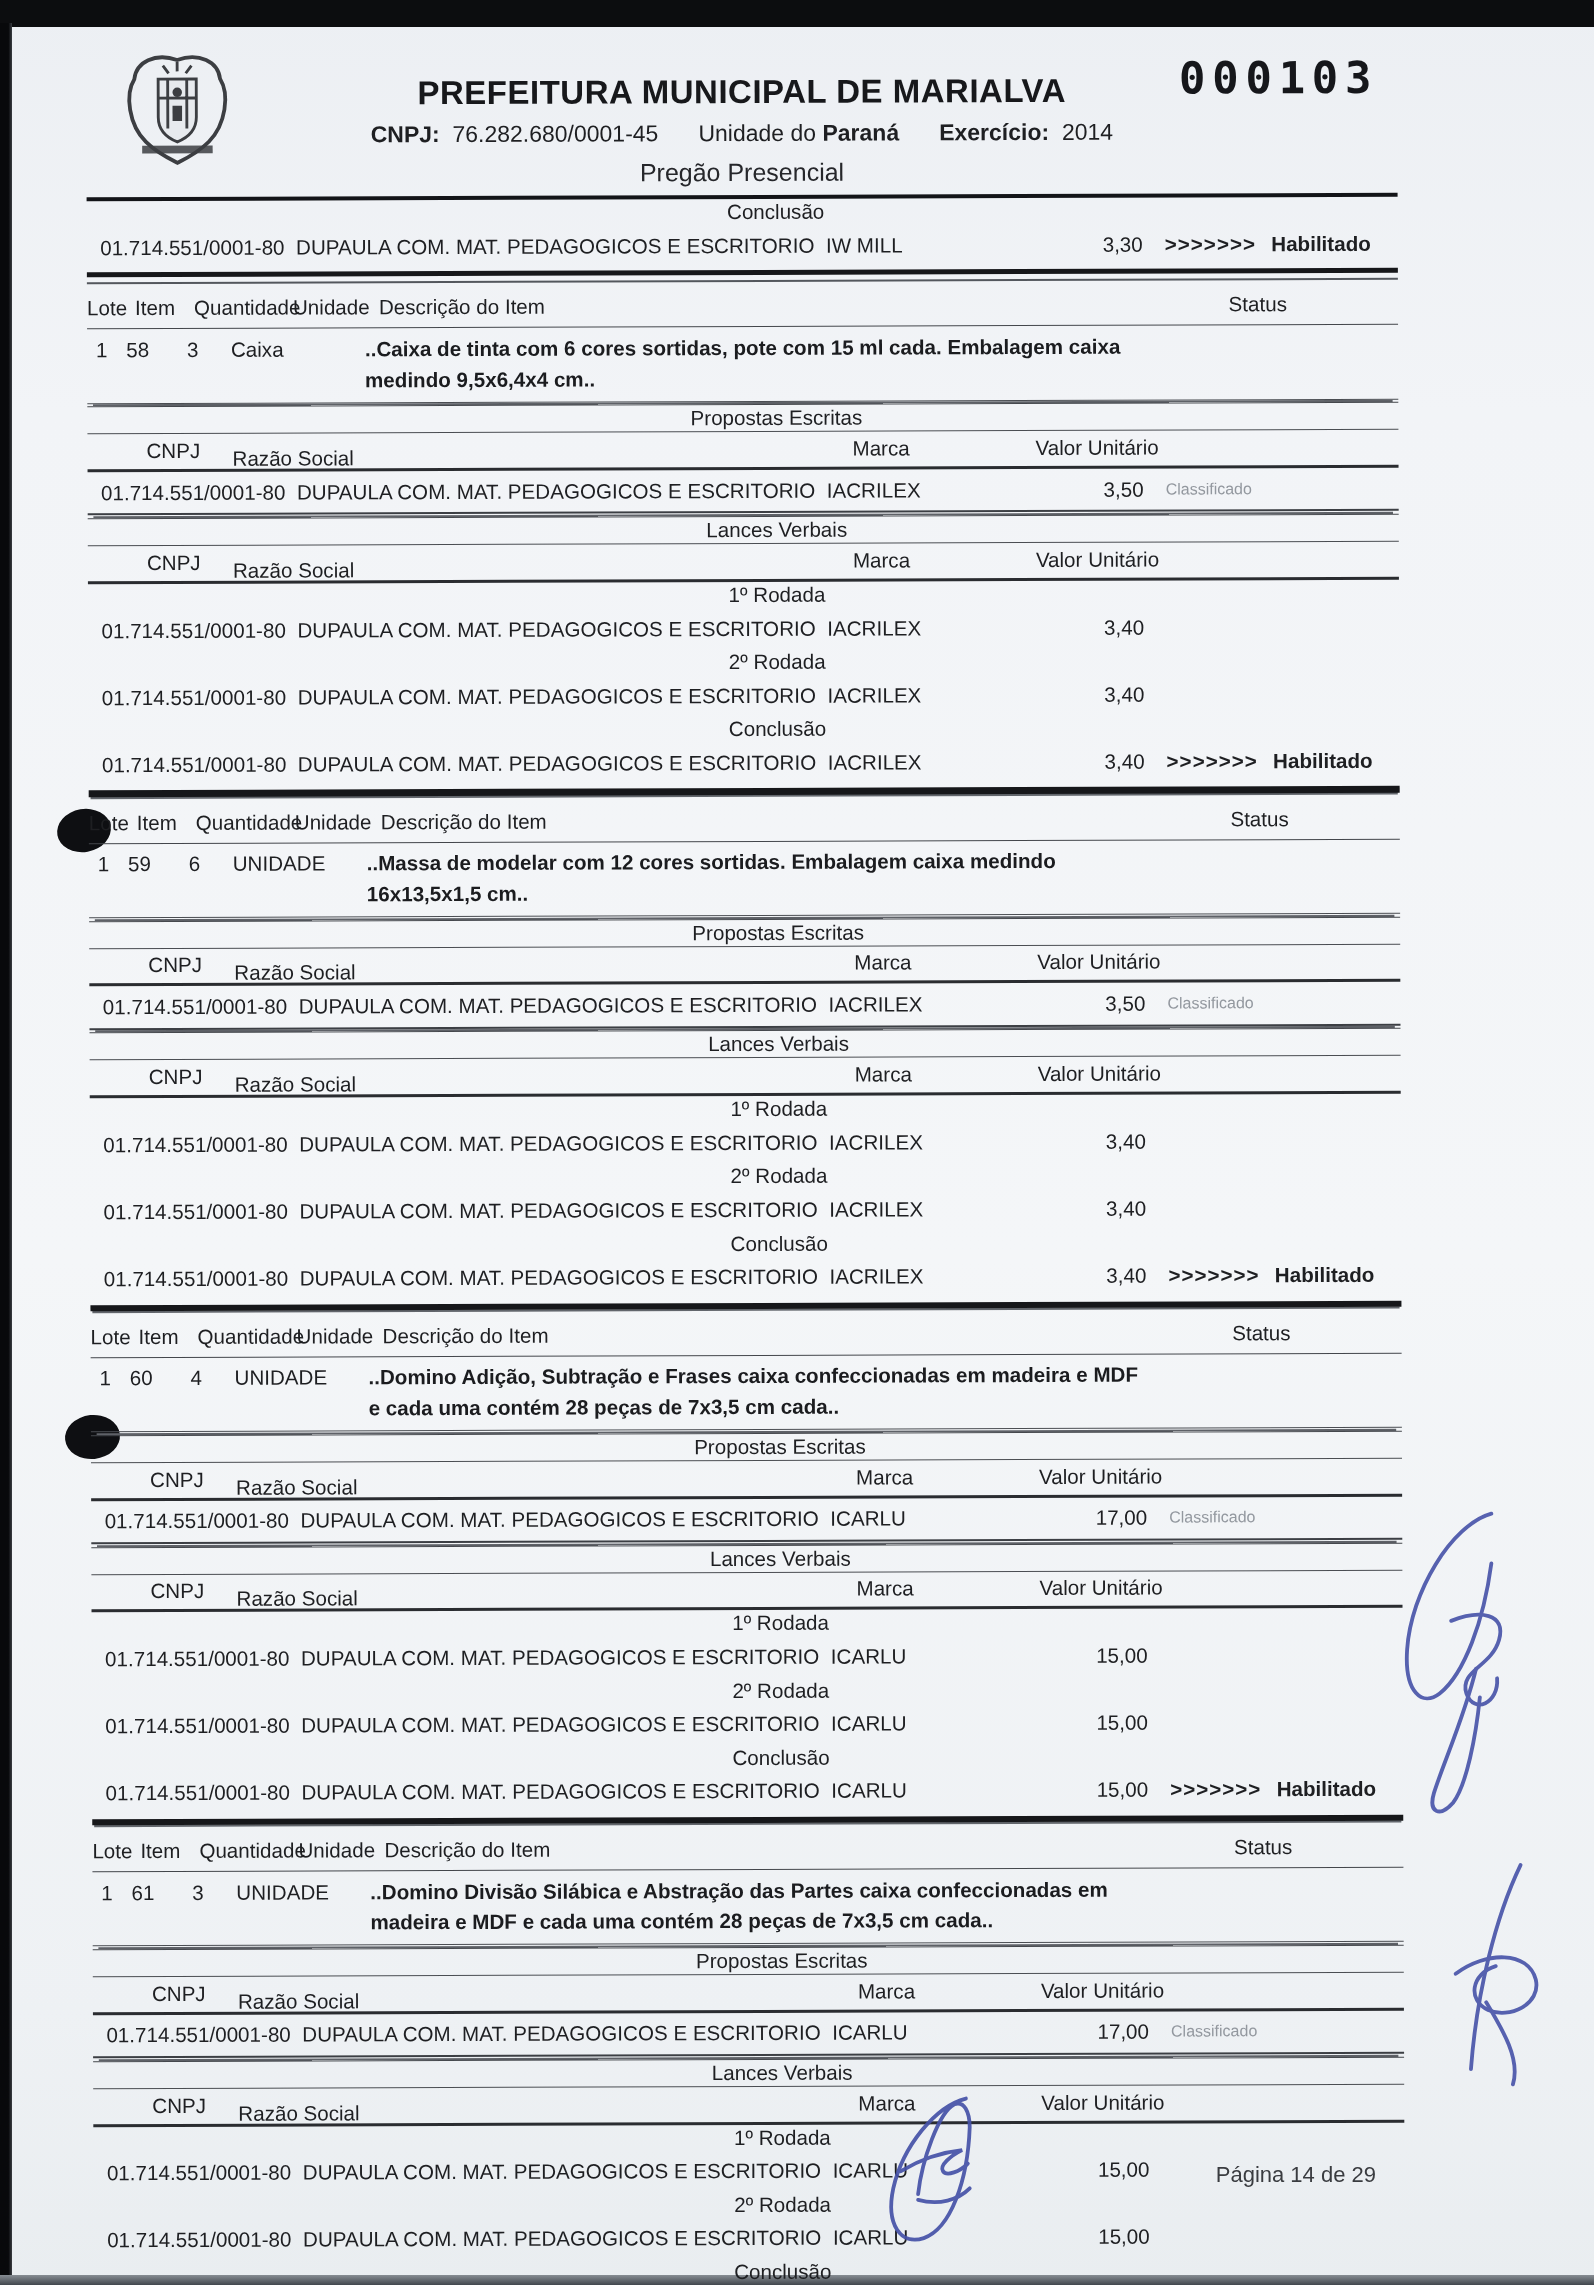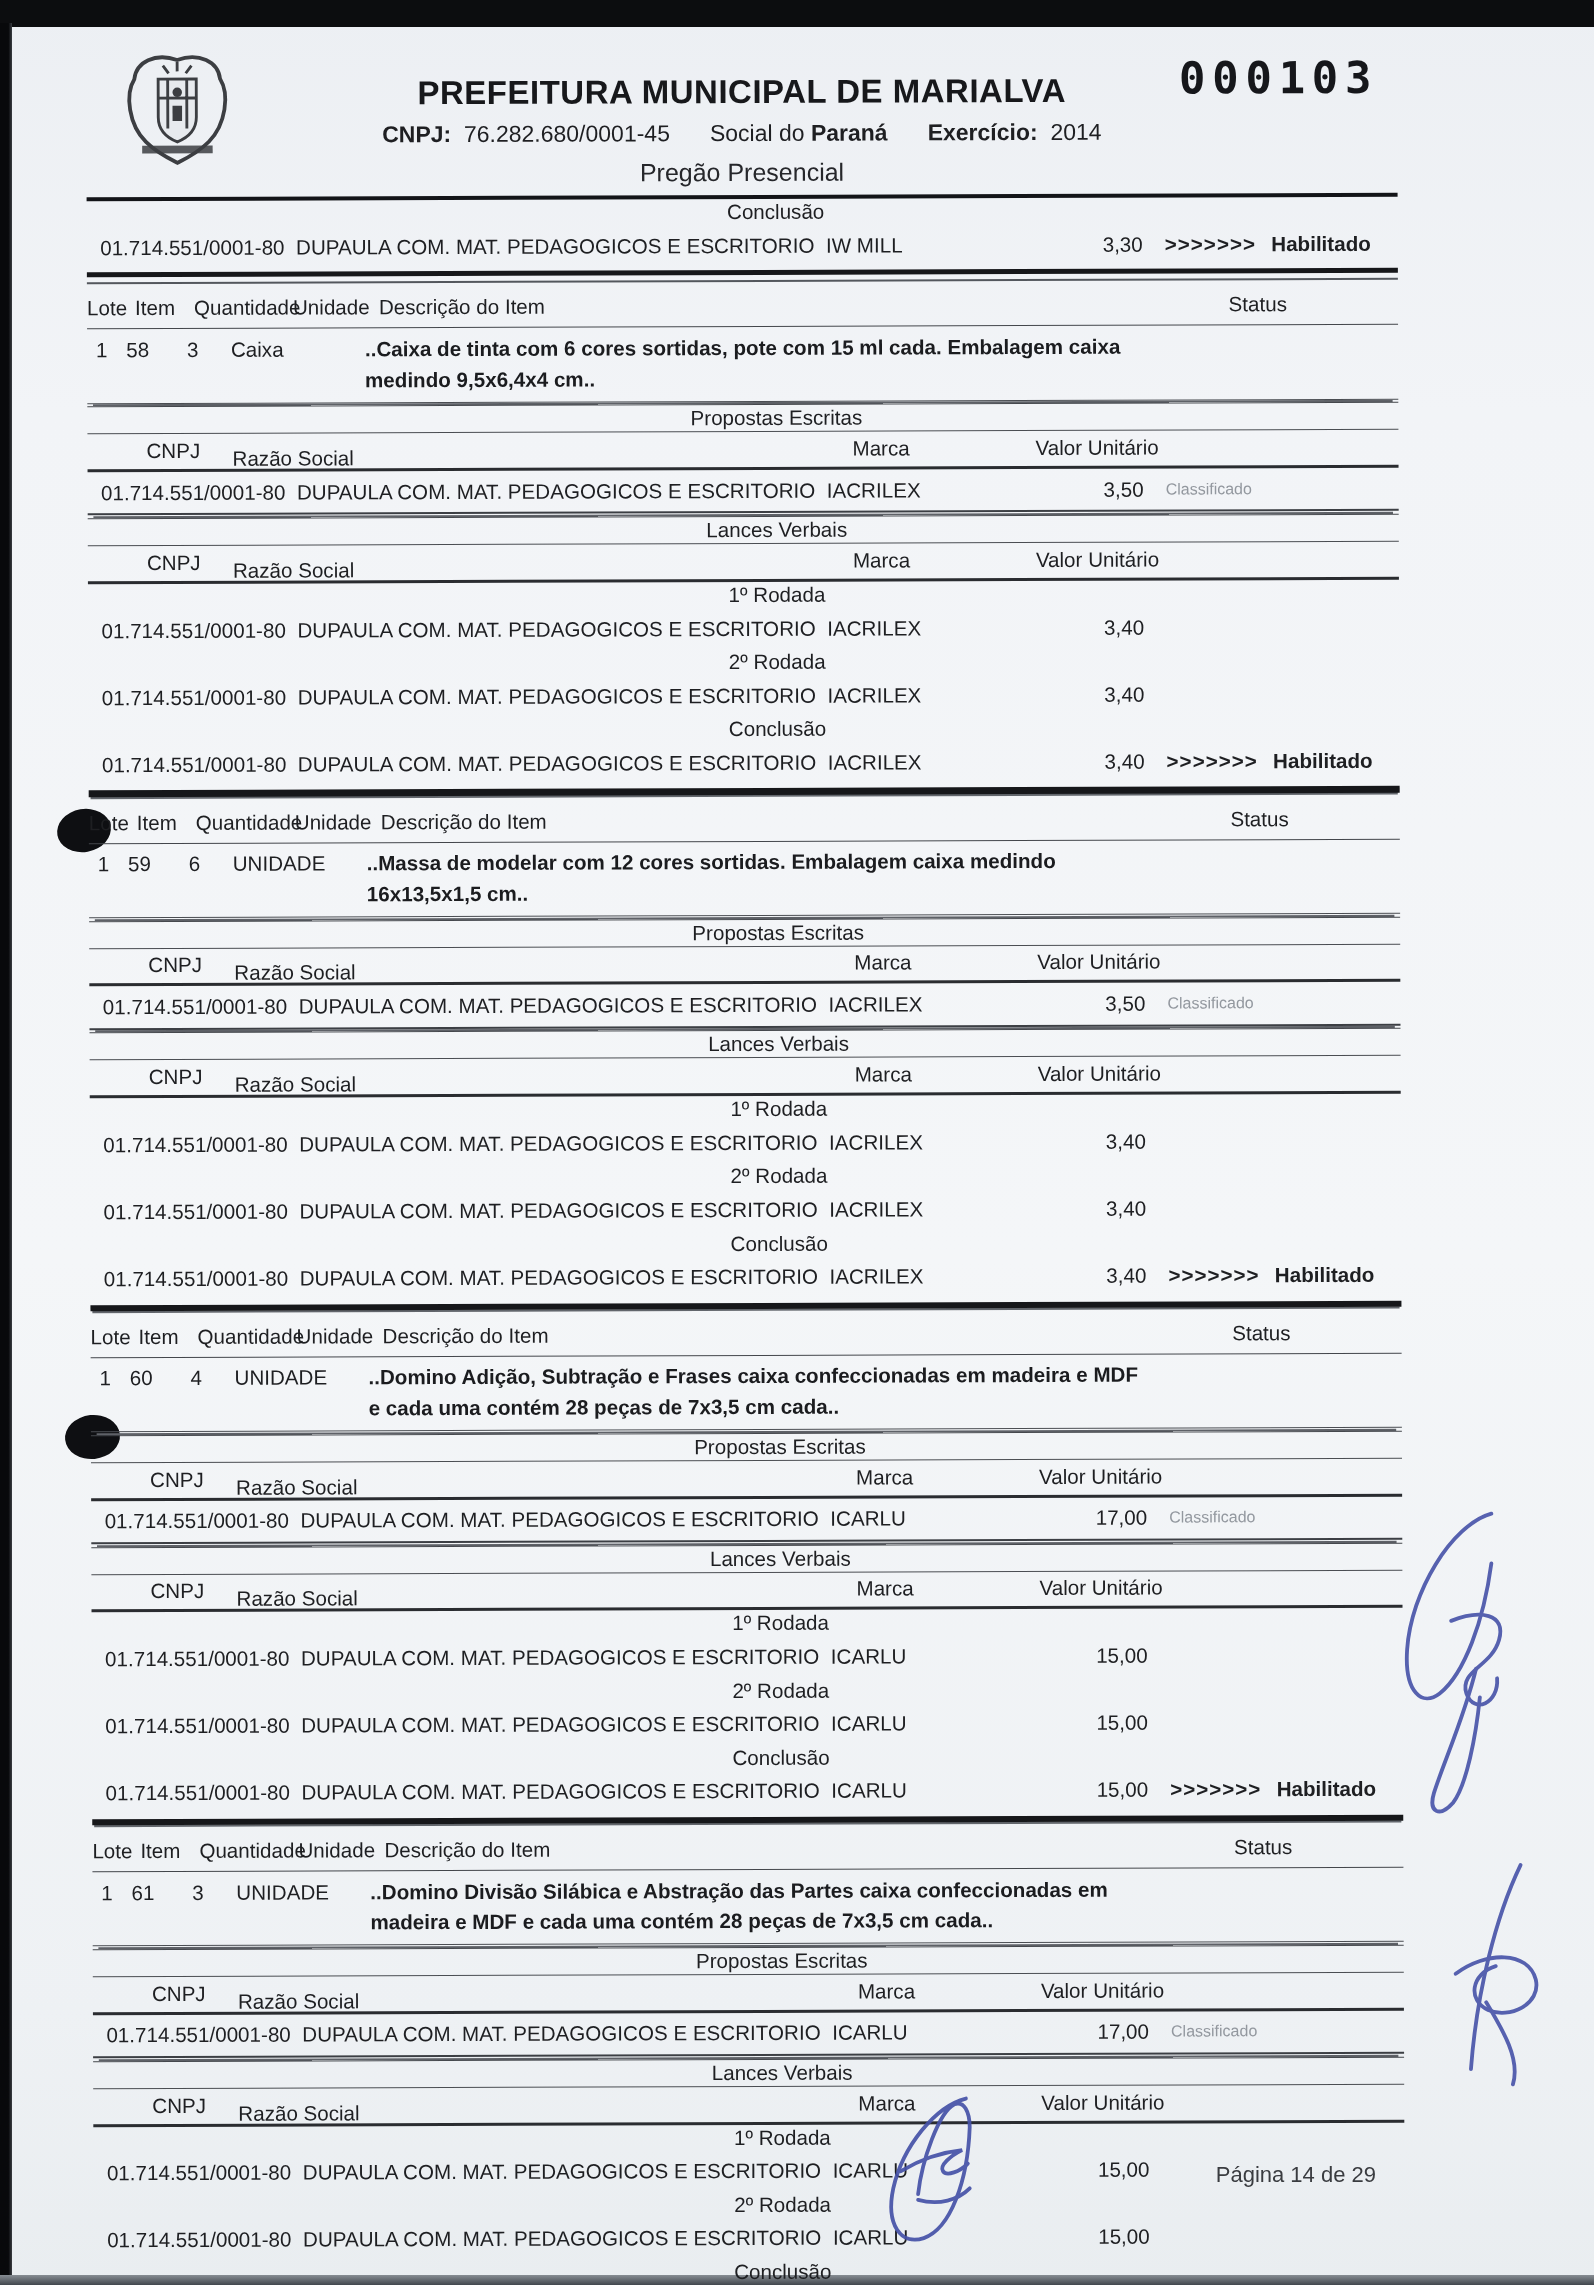--- a/index.html
+++ b/index.html
@@ -91,21 +91,21 @@
             <circle cx="63" cy="44" r="5"></circle>
             <rect x="58" y="58" width="10" height="16"></rect>
             <path d="M26 100 h74 v8 h-74 z" opacity=".85"></path>
           </g>
         </svg>
       </div>
       <div class="stamp">000103</div>
       <div class="hdr-title">PREFEITURA MUNICIPAL DE MARIALVA</div>
       <div class="hdr-line2">
         <span><b>CNPJ:</b>&nbsp; <span>76.282.680/0001-45</span></span>
-        <span><span>Social do</span> <b>Paraná</b></span>
+        <span><span>Unidade do</span> <b>Paraná</b></span>
         <span><b>Exercício:</b>&nbsp; <span>2014</span></span>
       </div>
       <div class="hdr-sub">Pregão Presencial</div>
     </div>
     <div class="main-rule"></div>
 
     <div class="center-label">Conclusão</div>
     <div class="data-row">
       <span>01.714.551/0001-80</span><span class="gap"></span><span>DUPAULA COM. MAT. PEDAGOGICOS E ESCRITORIO</span><span class="gap"></span><span>IW MILL</span>
       <span class="valnum">3,30</span>

